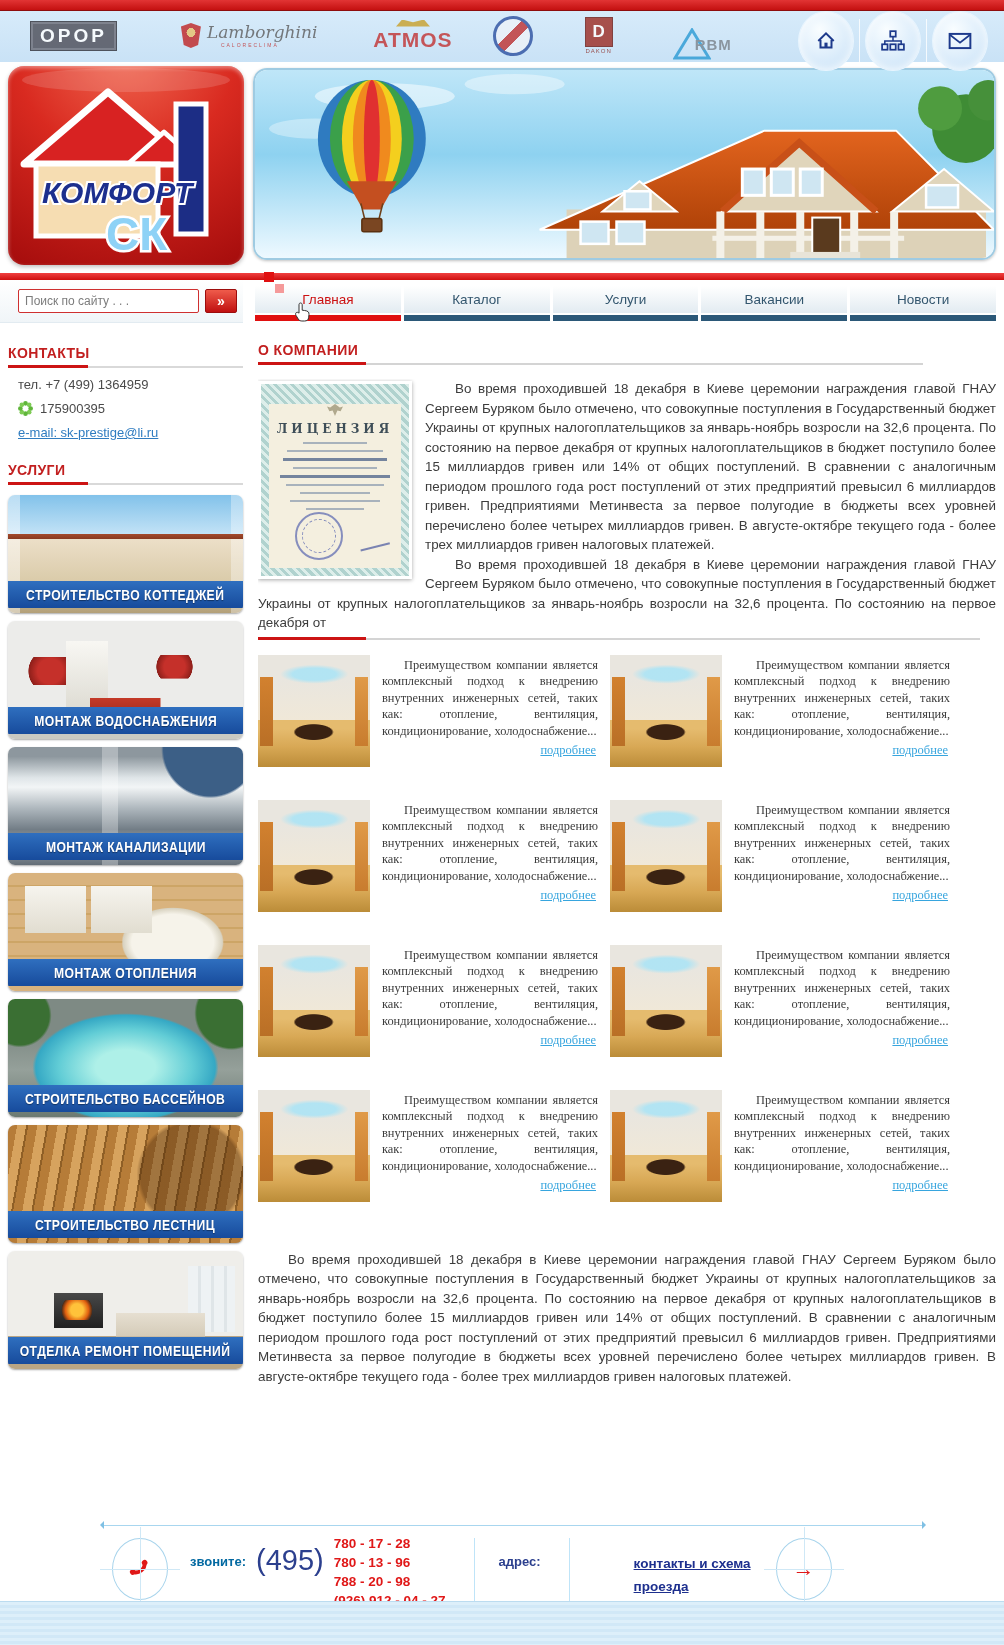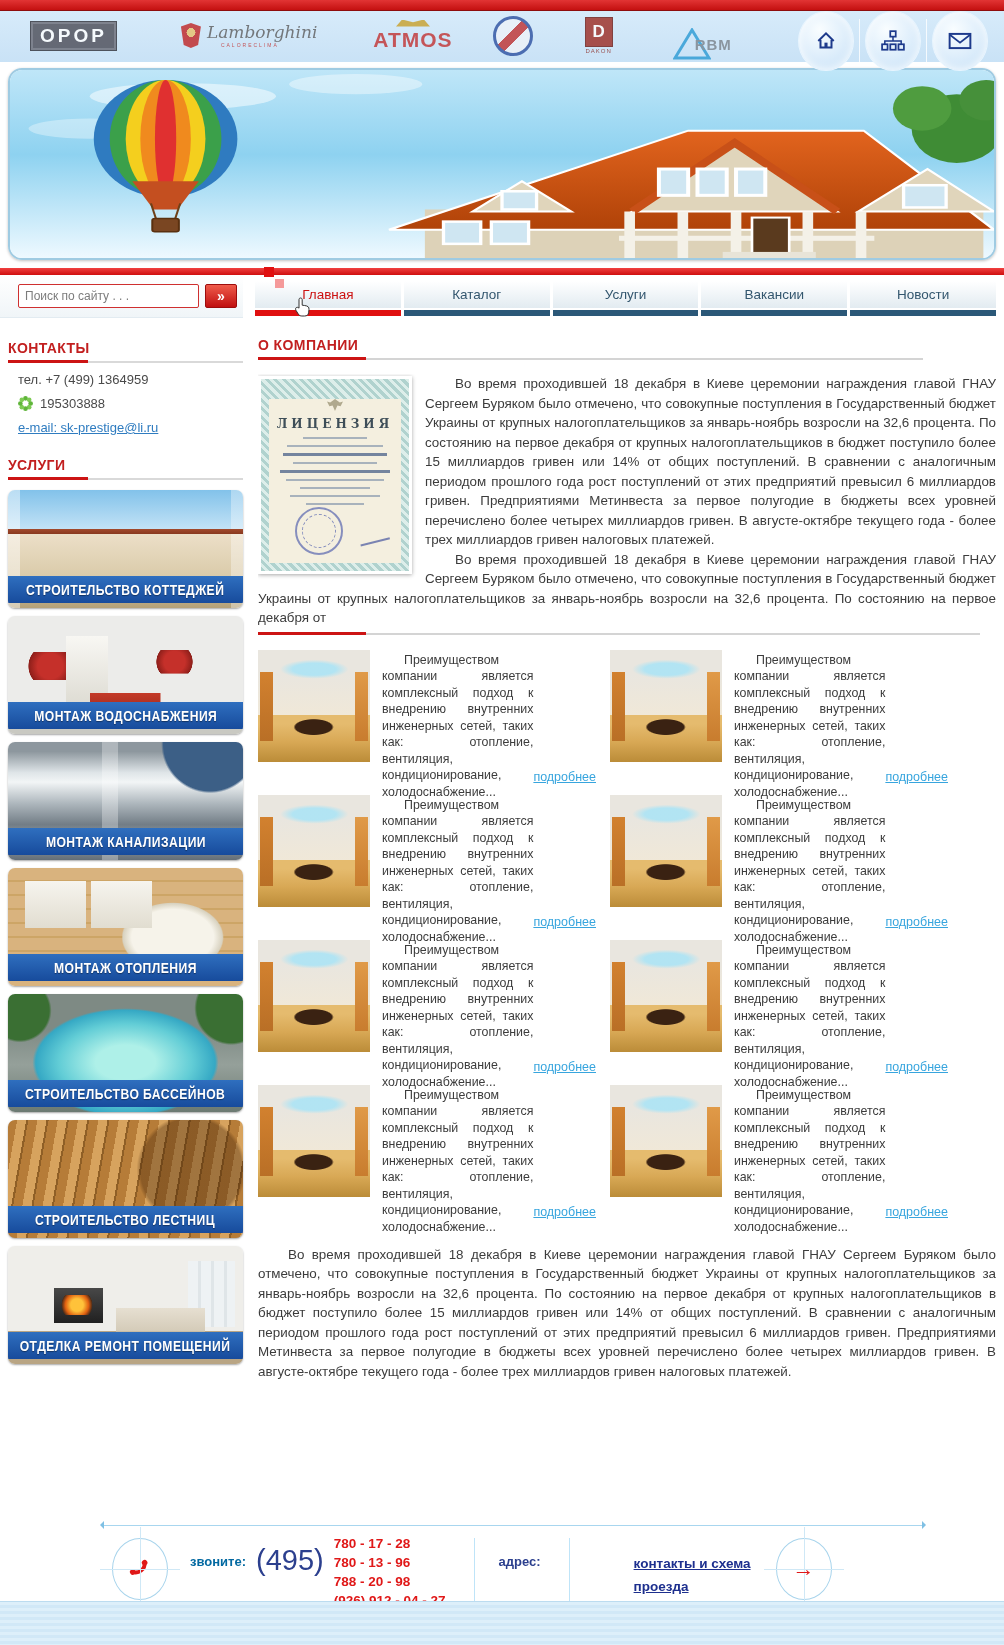--- a/index.html
+++ b/index.html
@@ -148,21 +148,21 @@
 
   .works{display:grid;grid-template-columns:340px 340px;column-gap:12px;row-gap:8px;
        grid-auto-rows:137px;margin:12px 0 0 3px;}
   .work{display:flex;gap:12px;}
   .work-img{flex:none;width:112px;height:112px;margin-top:3px;cursor:pointer;
        background:radial-gradient(ellipse,rgba(175,228,244,.95) 0 38%,transparent 60%) 50% 9%/72% 20% no-repeat,
        linear-gradient(#d2812f,#b96f26) 2% 52%/12% 62% no-repeat,
        linear-gradient(#e09a48,#c87c2e) 98% 52%/12% 62% no-repeat,
        radial-gradient(ellipse,#3a2212 0 52%,transparent 58%) 50% 74%/44% 18% no-repeat,
        linear-gradient(180deg,#e9e6df 0 22%,#f0e8d8 58%,#e5bb6e 58% 66%,#d8a855 82%,#bb8c38 100%);}
-  .work-body{flex:1;display:flex;}
+  .work-body{flex:1;display:flex;flex-direction:column;font-family:Liberation Serif, serif;}
   .work-text{font-size:12.4px;line-height:16.5px;color:#3c3c3c;text-align:justify;text-indent:22px;margin:5px 0 4px;}
   .more-link{align-self:flex-end;margin-right:2px;color:#37a5de;font-size:12.5px;
        text-decoration:underline;cursor:pointer;}
 
   .bottom-text{margin:26px 0 0 3px;font-size:13.4px;line-height:19.5px;color:#3c3c3c;
        text-align:justify;text-indent:30px;}
 
   
   .footer{position:absolute;left:0;top:1500px;width:1004px;height:101px;background:#fff;}
   .footer-line{position:absolute;left:104px;right:82px;top:25px;height:1px;background:#a8d6ef;}
@@ -246,20 +246,31 @@
       <div class="icon-circle">
         <svg width="24" height="20" viewBox="0 0 22 18">
           <rect x="1.5" y="2.5" width="19" height="13" fill="none" stroke="#1d3a8c" stroke-width="1.8"></rect>
           <path d="M2 3.5 L11 10.5 L20 3.5" fill="none" stroke="#1d3a8c" stroke-width="1.6"></path>
         </svg>
       </div>
     </div>
   </div>
 
   <div class="header">
+    <a class="logo-card">
+      <svg width="236" height="199" viewBox="0 0 236 199">
+        <ellipse cx="118" cy="14" rx="104" ry="12" fill="#ffffff" opacity="0.14"></ellipse>
+        <polygon points="16,98 100,26 184,98" fill="#d82222" stroke="#ffffff" stroke-width="7" stroke-linejoin="round"></polygon>
+        <polygon points="120,98 156,66 192,98" fill="#d82222" stroke="#ffffff" stroke-width="5" stroke-linejoin="round"></polygon>
+        <rect x="28" y="98" width="122" height="72" fill="#f6ddb2" stroke="#ffffff" stroke-width="5"></rect>
+        <rect x="168" y="38" width="30" height="130" fill="#1c2d85" stroke="#ffffff" stroke-width="5"></rect>
+        <text x="34" y="137" font-family="Liberation Sans, sans-serif" font-size="30" font-weight="bold" font-style="italic" fill="#1c2f8e" stroke="#ffffff" stroke-width="4" paint-order="stroke">КОМФОРТ</text>
+        <text x="98" y="184" font-family="Liberation Sans, sans-serif" font-size="46" font-weight="bold" fill="#8ed2f6" stroke="#ffffff" stroke-width="5" paint-order="stroke">СК</text>
+      </svg>
+    </a>
     <div class="banner">
       <svg width="100%" height="100%" viewBox="0 0 740 186" preserveAspectRatio="none">
         <defs>
           <linearGradient id="skyg" x1="0" y1="0" x2="0" y2="1">
             <stop offset="0" stop-color="#bfe6f8"></stop>
               <stop offset="0.45" stop-color="#8ed2f0"></stop>
               <stop offset="1" stop-color="#eef9ff"></stop>
           </linearGradient>
           <linearGradient id="roofg" x1="0" y1="0" x2="0" y2="1">
             <stop offset="0" stop-color="#e2641e"></stop>
@@ -336,21 +347,21 @@
           <circle cx="7" cy="2.2" r="2.2" fill="#5fb53a"></circle>
             <circle cx="10.4" cy="3.6" r="2.2" fill="#7ecb54"></circle>
           <circle cx="11.8" cy="7" r="2.2" fill="#5fb53a"></circle>
             <circle cx="10.4" cy="10.4" r="2.2" fill="#7ecb54"></circle>
           <circle cx="7" cy="11.8" r="2.2" fill="#5fb53a"></circle>
             <circle cx="3.6" cy="10.4" r="2.2" fill="#7ecb54"></circle>
           <circle cx="2.2" cy="7" r="2.2" fill="#5fb53a"></circle>
             <circle cx="3.6" cy="3.6" r="2.2" fill="#7ecb54"></circle>
           <circle cx="7" cy="7" r="2.4" fill="#ffffff"></circle>
         </svg>
-        <span>195303888</span>
+        <span>175900395</span>
       </div>
       <div class="c-line">
           <a class="email-link">e-mail: sk-prestige@li.ru</a>
         </div>
 
       <div class="side-heading">УСЛУГИ</div>
       <div class="side-rule"></div>
 
       <div class="svc-list">
         <div class="svc svc-1">

